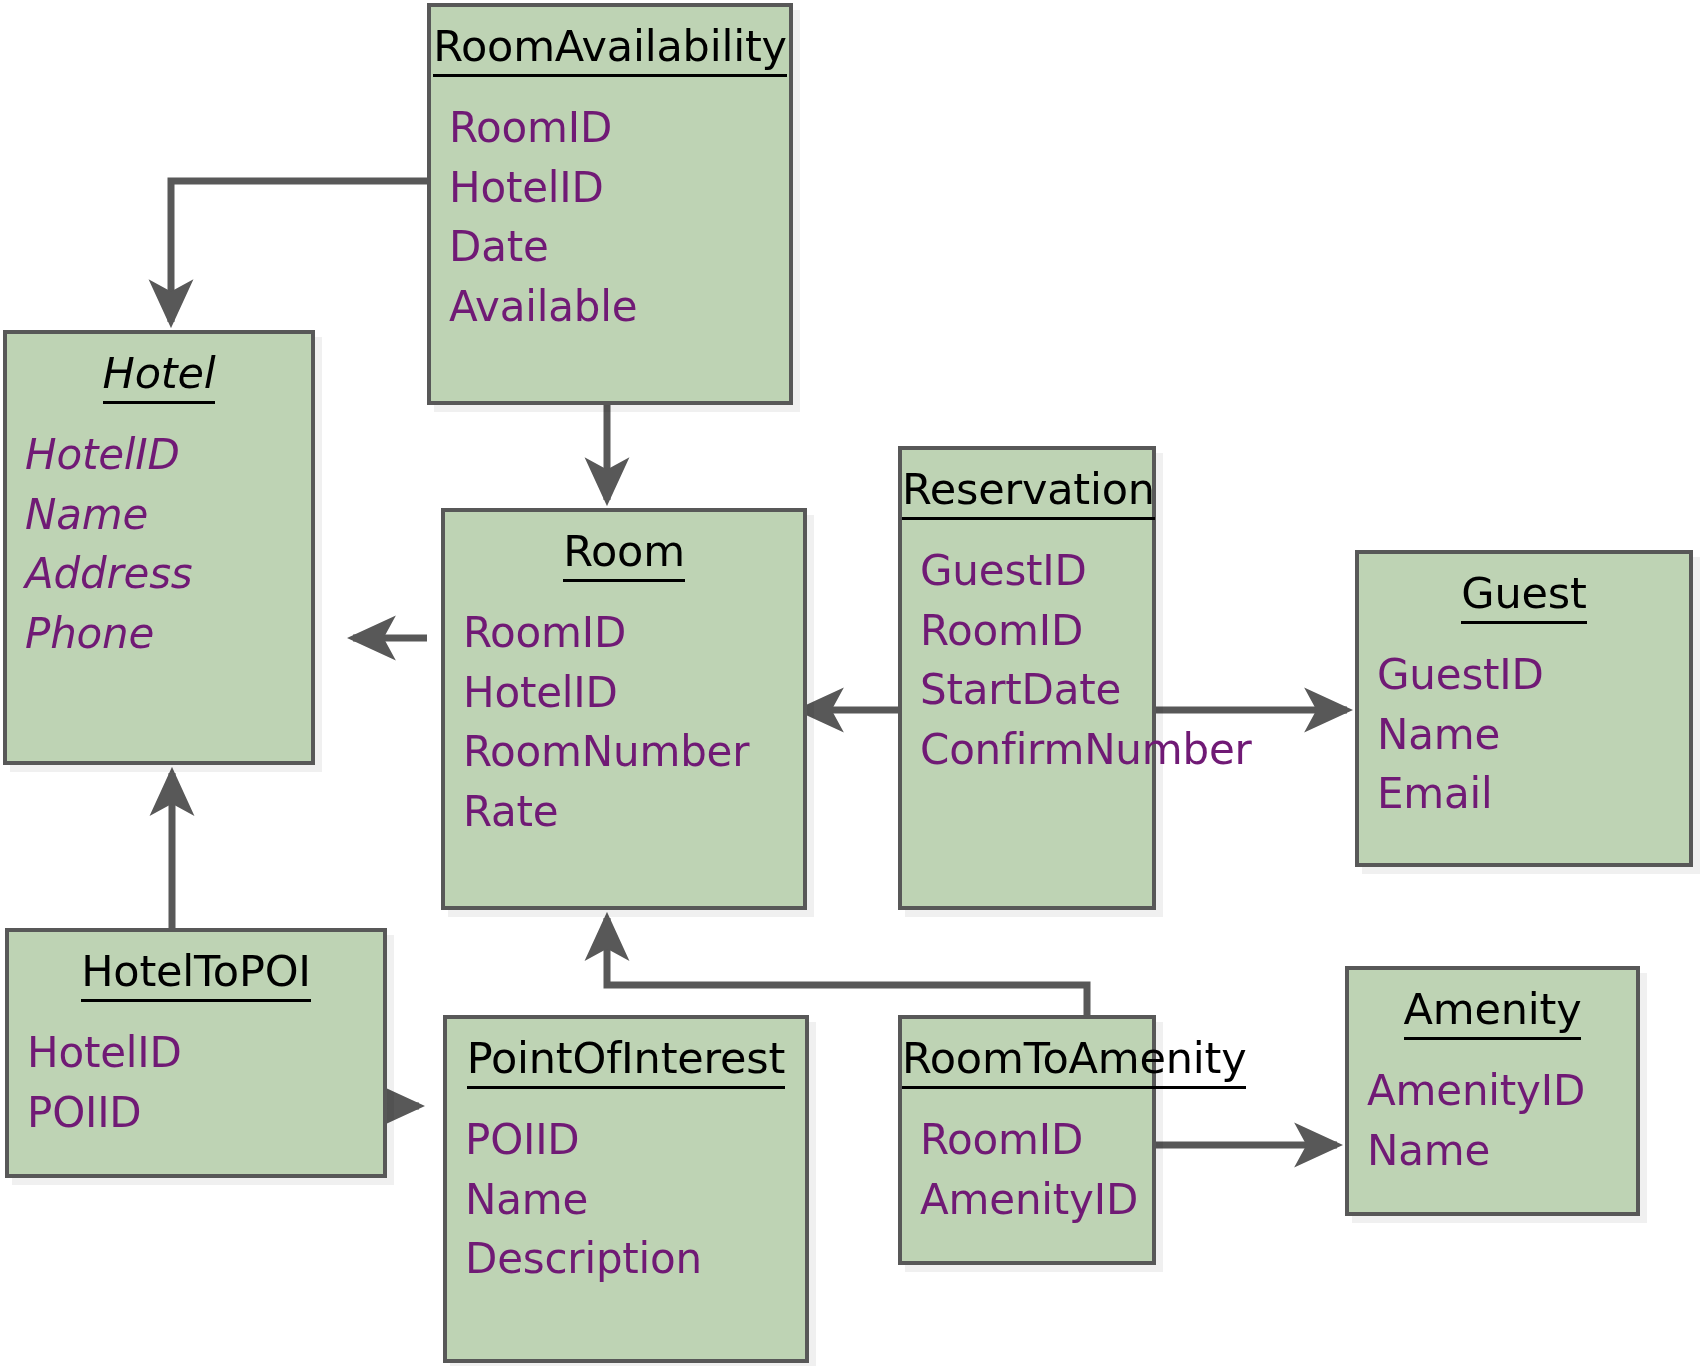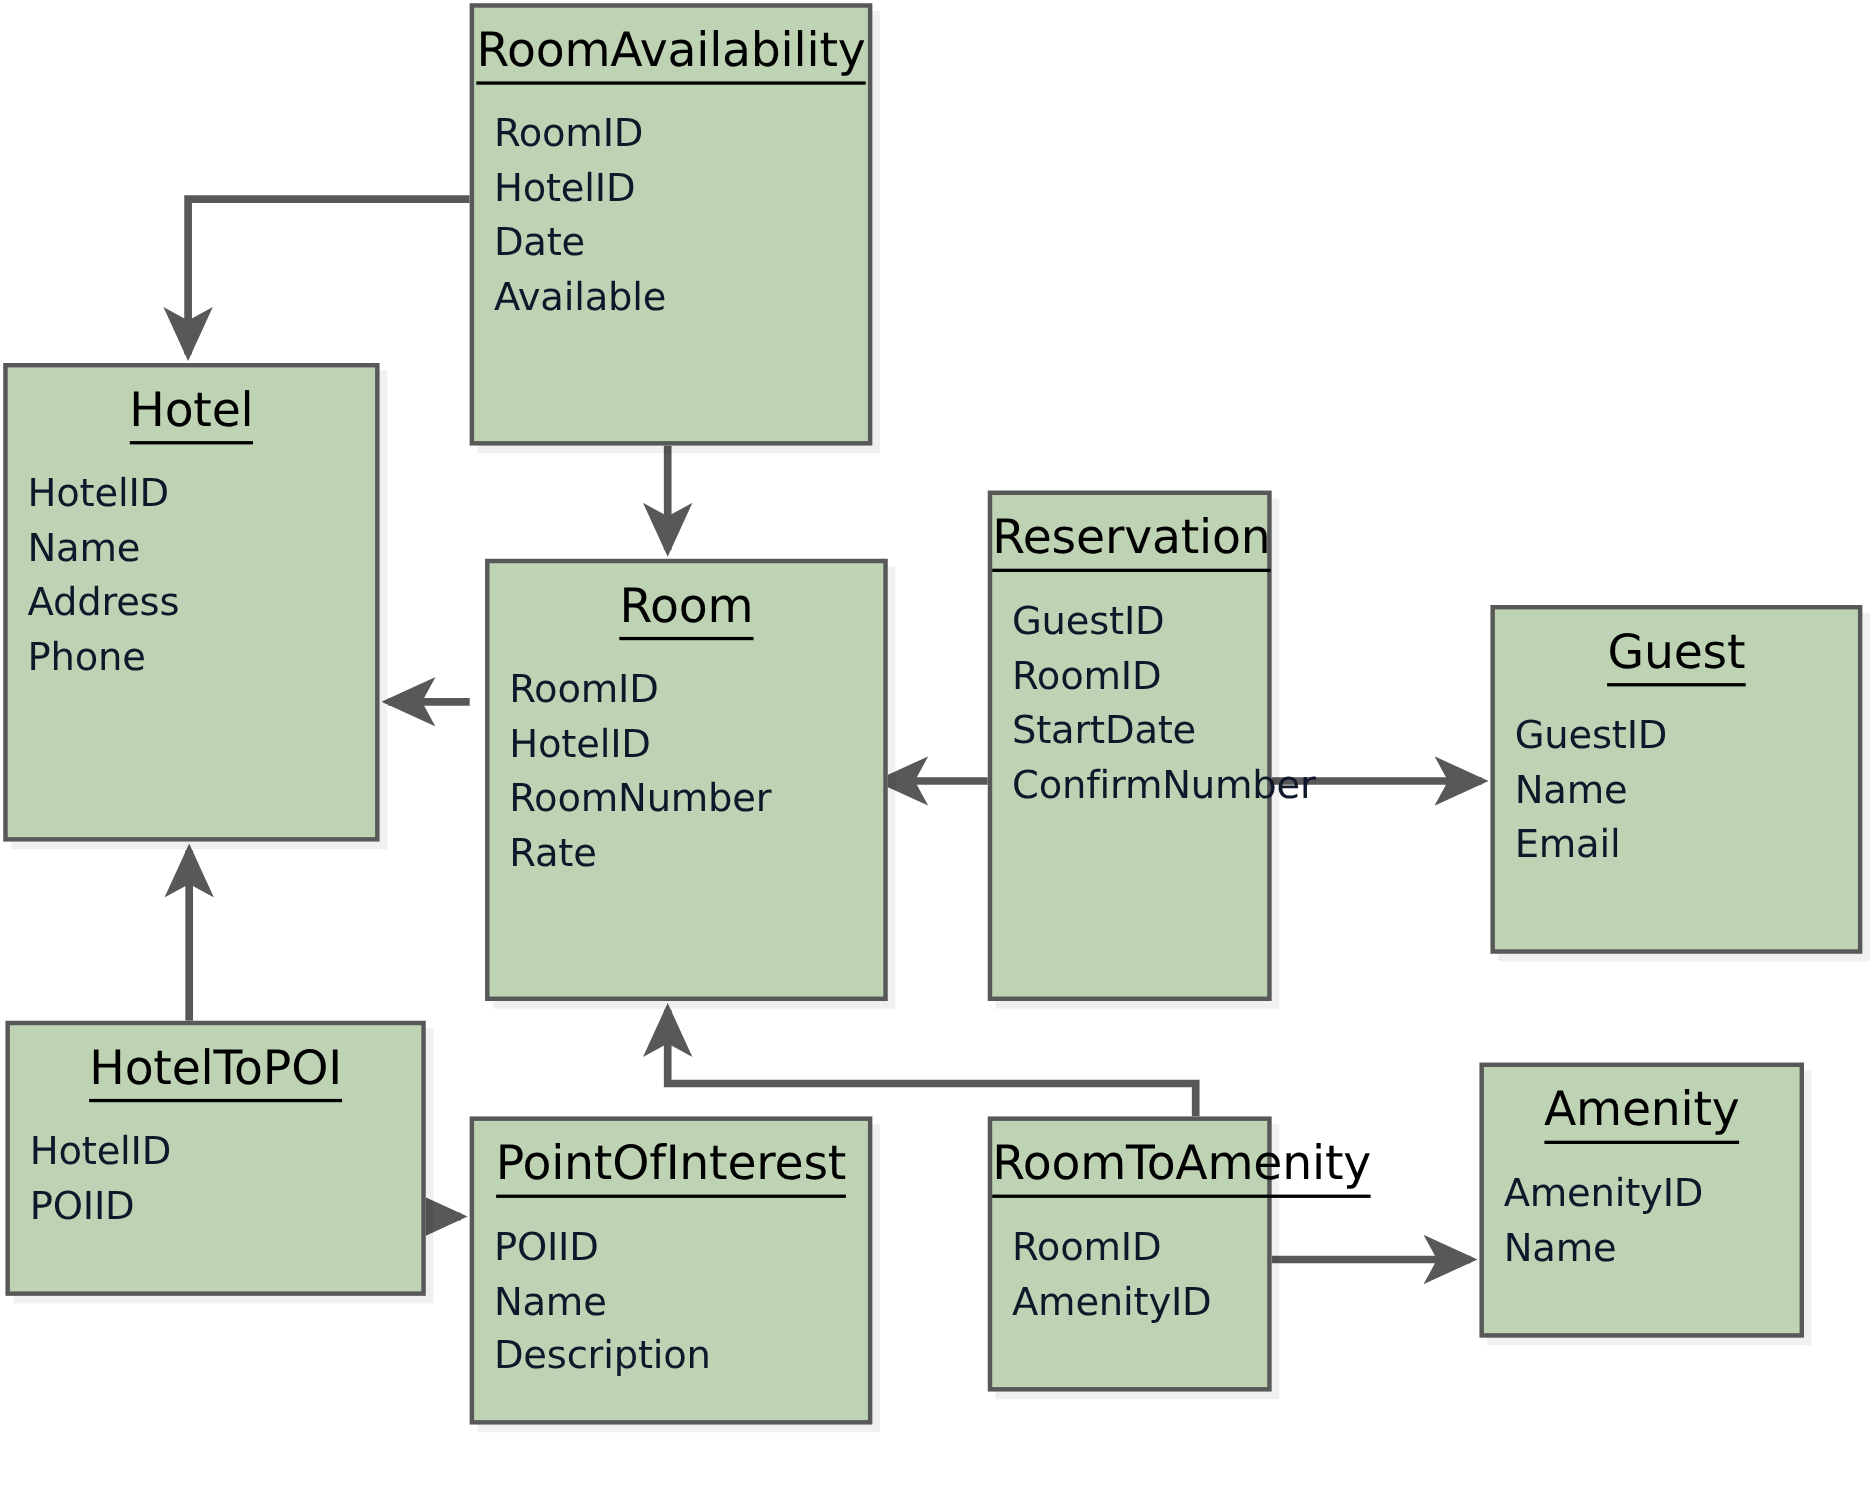--- a/index.html
+++ b/index.html
@@ -46,23 +46,23 @@
   }
   .entity-title span {
     border-bottom: 3px solid #000000;
     padding-bottom: 3px;
   }
   .attrs {
     padding-left: 18px;
     padding-top: 26px;
   }
   .attr {
-    font-size: 35px;
+    font-size: 42px;
     line-height: 1.42;
-    color: #0f172a;
+    color: #701a75;
     white-space: nowrap;
     letter-spacing: -0.2px;
   }
 </style>
 </head>
 <body>
 
 <div id="diagram">
 
   <svg id="edges" viewBox="0 0 1704 1366" xmlns="http://www.w3.org/2000/svg">
@@ -96,21 +96,21 @@
       <span>RoomAvailability</span>
     </div>
     <div class="attrs">
       <div class="attr">RoomID</div>
       <div class="attr">HotelID</div>
       <div class="attr">Date</div>
       <div class="attr">Available</div>
     </div>
   </div>
 
-  <div class="entity" style="left:3px; top:330px; width:342px; height:435px;">
+  <div class="entity" style="left:3px; top:330px; width:312px; height:435px;font-style:italic;">
     <div class="entity-title">
       <span>Hotel</span>
     </div>
     <div class="attrs">
       <div class="attr">HotelID</div>
       <div class="attr">Name</div>
       <div class="attr">Address</div>
       <div class="attr">Phone</div>
     </div>
   </div>
@@ -153,21 +153,21 @@
   <div class="entity" style="left:5px; top:928px; width:382px; height:250px;">
     <div class="entity-title">
       <span>HotelToPOI</span>
     </div>
     <div class="attrs">
       <div class="attr">HotelID</div>
       <div class="attr">POIID</div>
     </div>
   </div>
 
-  <div class="entity" style="left:427px; top:1015px; width:366px; height:280px;">
+  <div class="entity" style="left:443px; top:1015px; width:366px; height:348px;">
     <div class="entity-title">
       <span>PointOfInterest</span>
     </div>
     <div class="attrs">
       <div class="attr">POIID</div>
       <div class="attr">Name</div>
       <div class="attr">Description</div>
     </div>
   </div>
 

